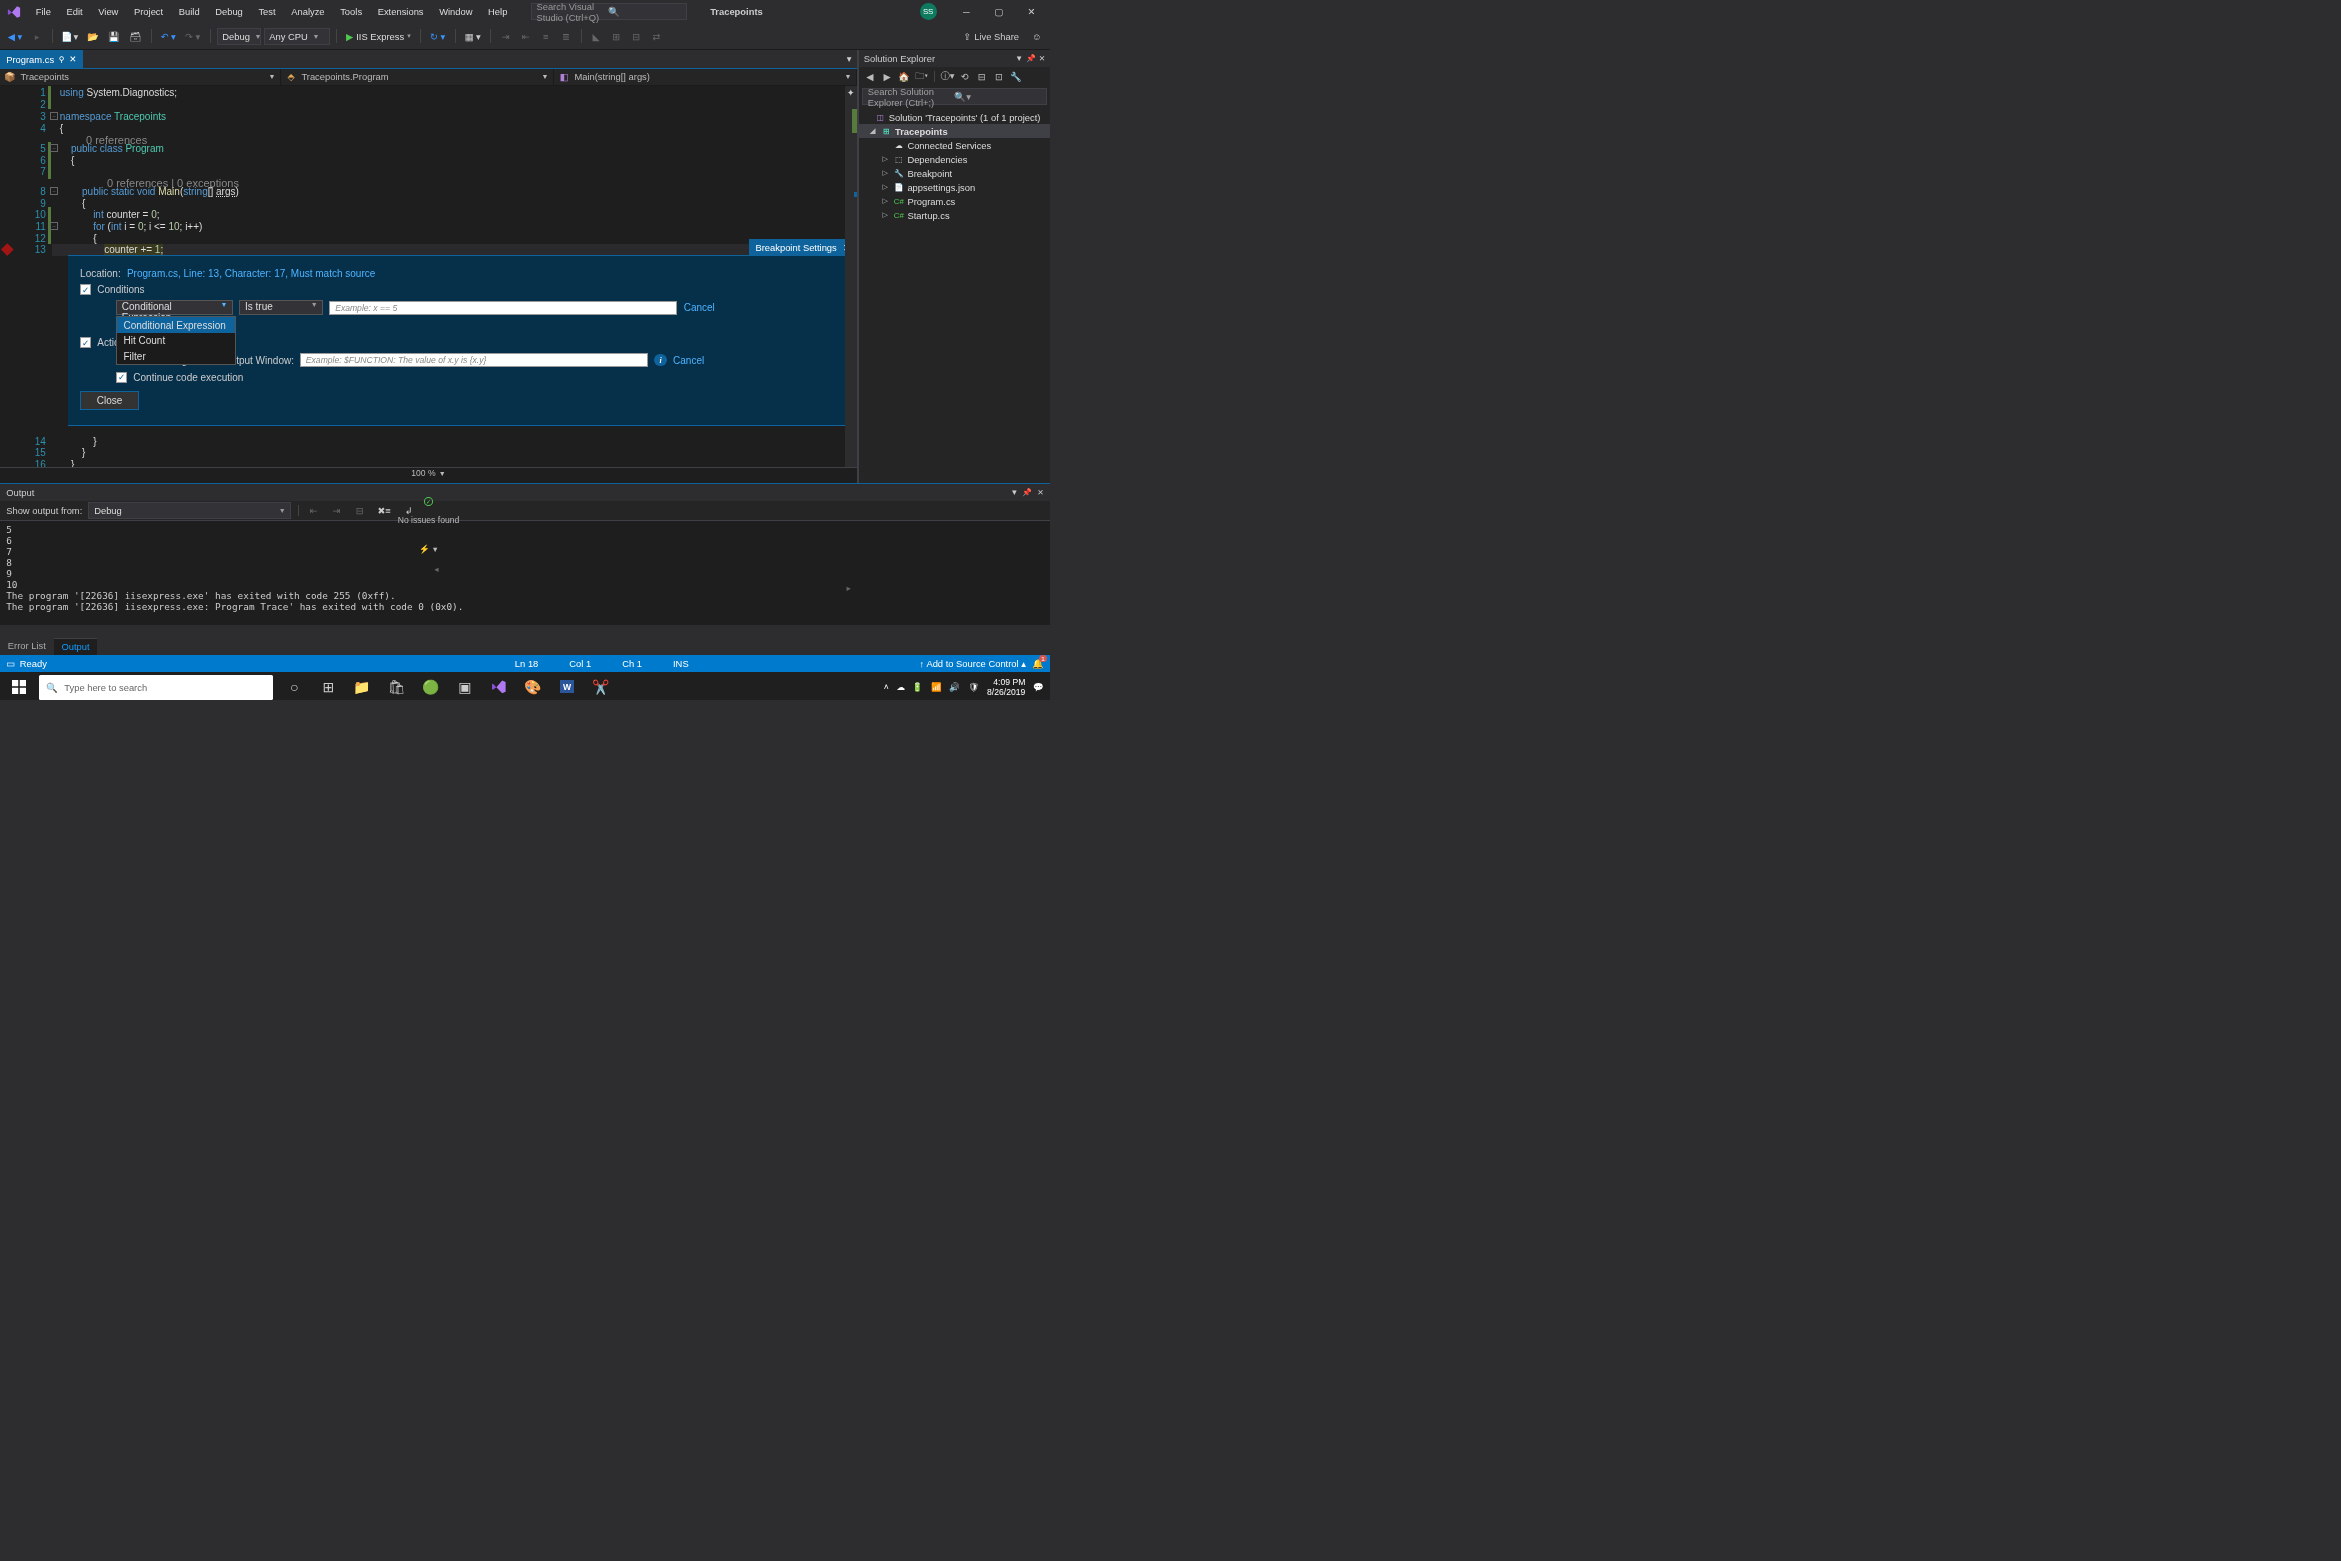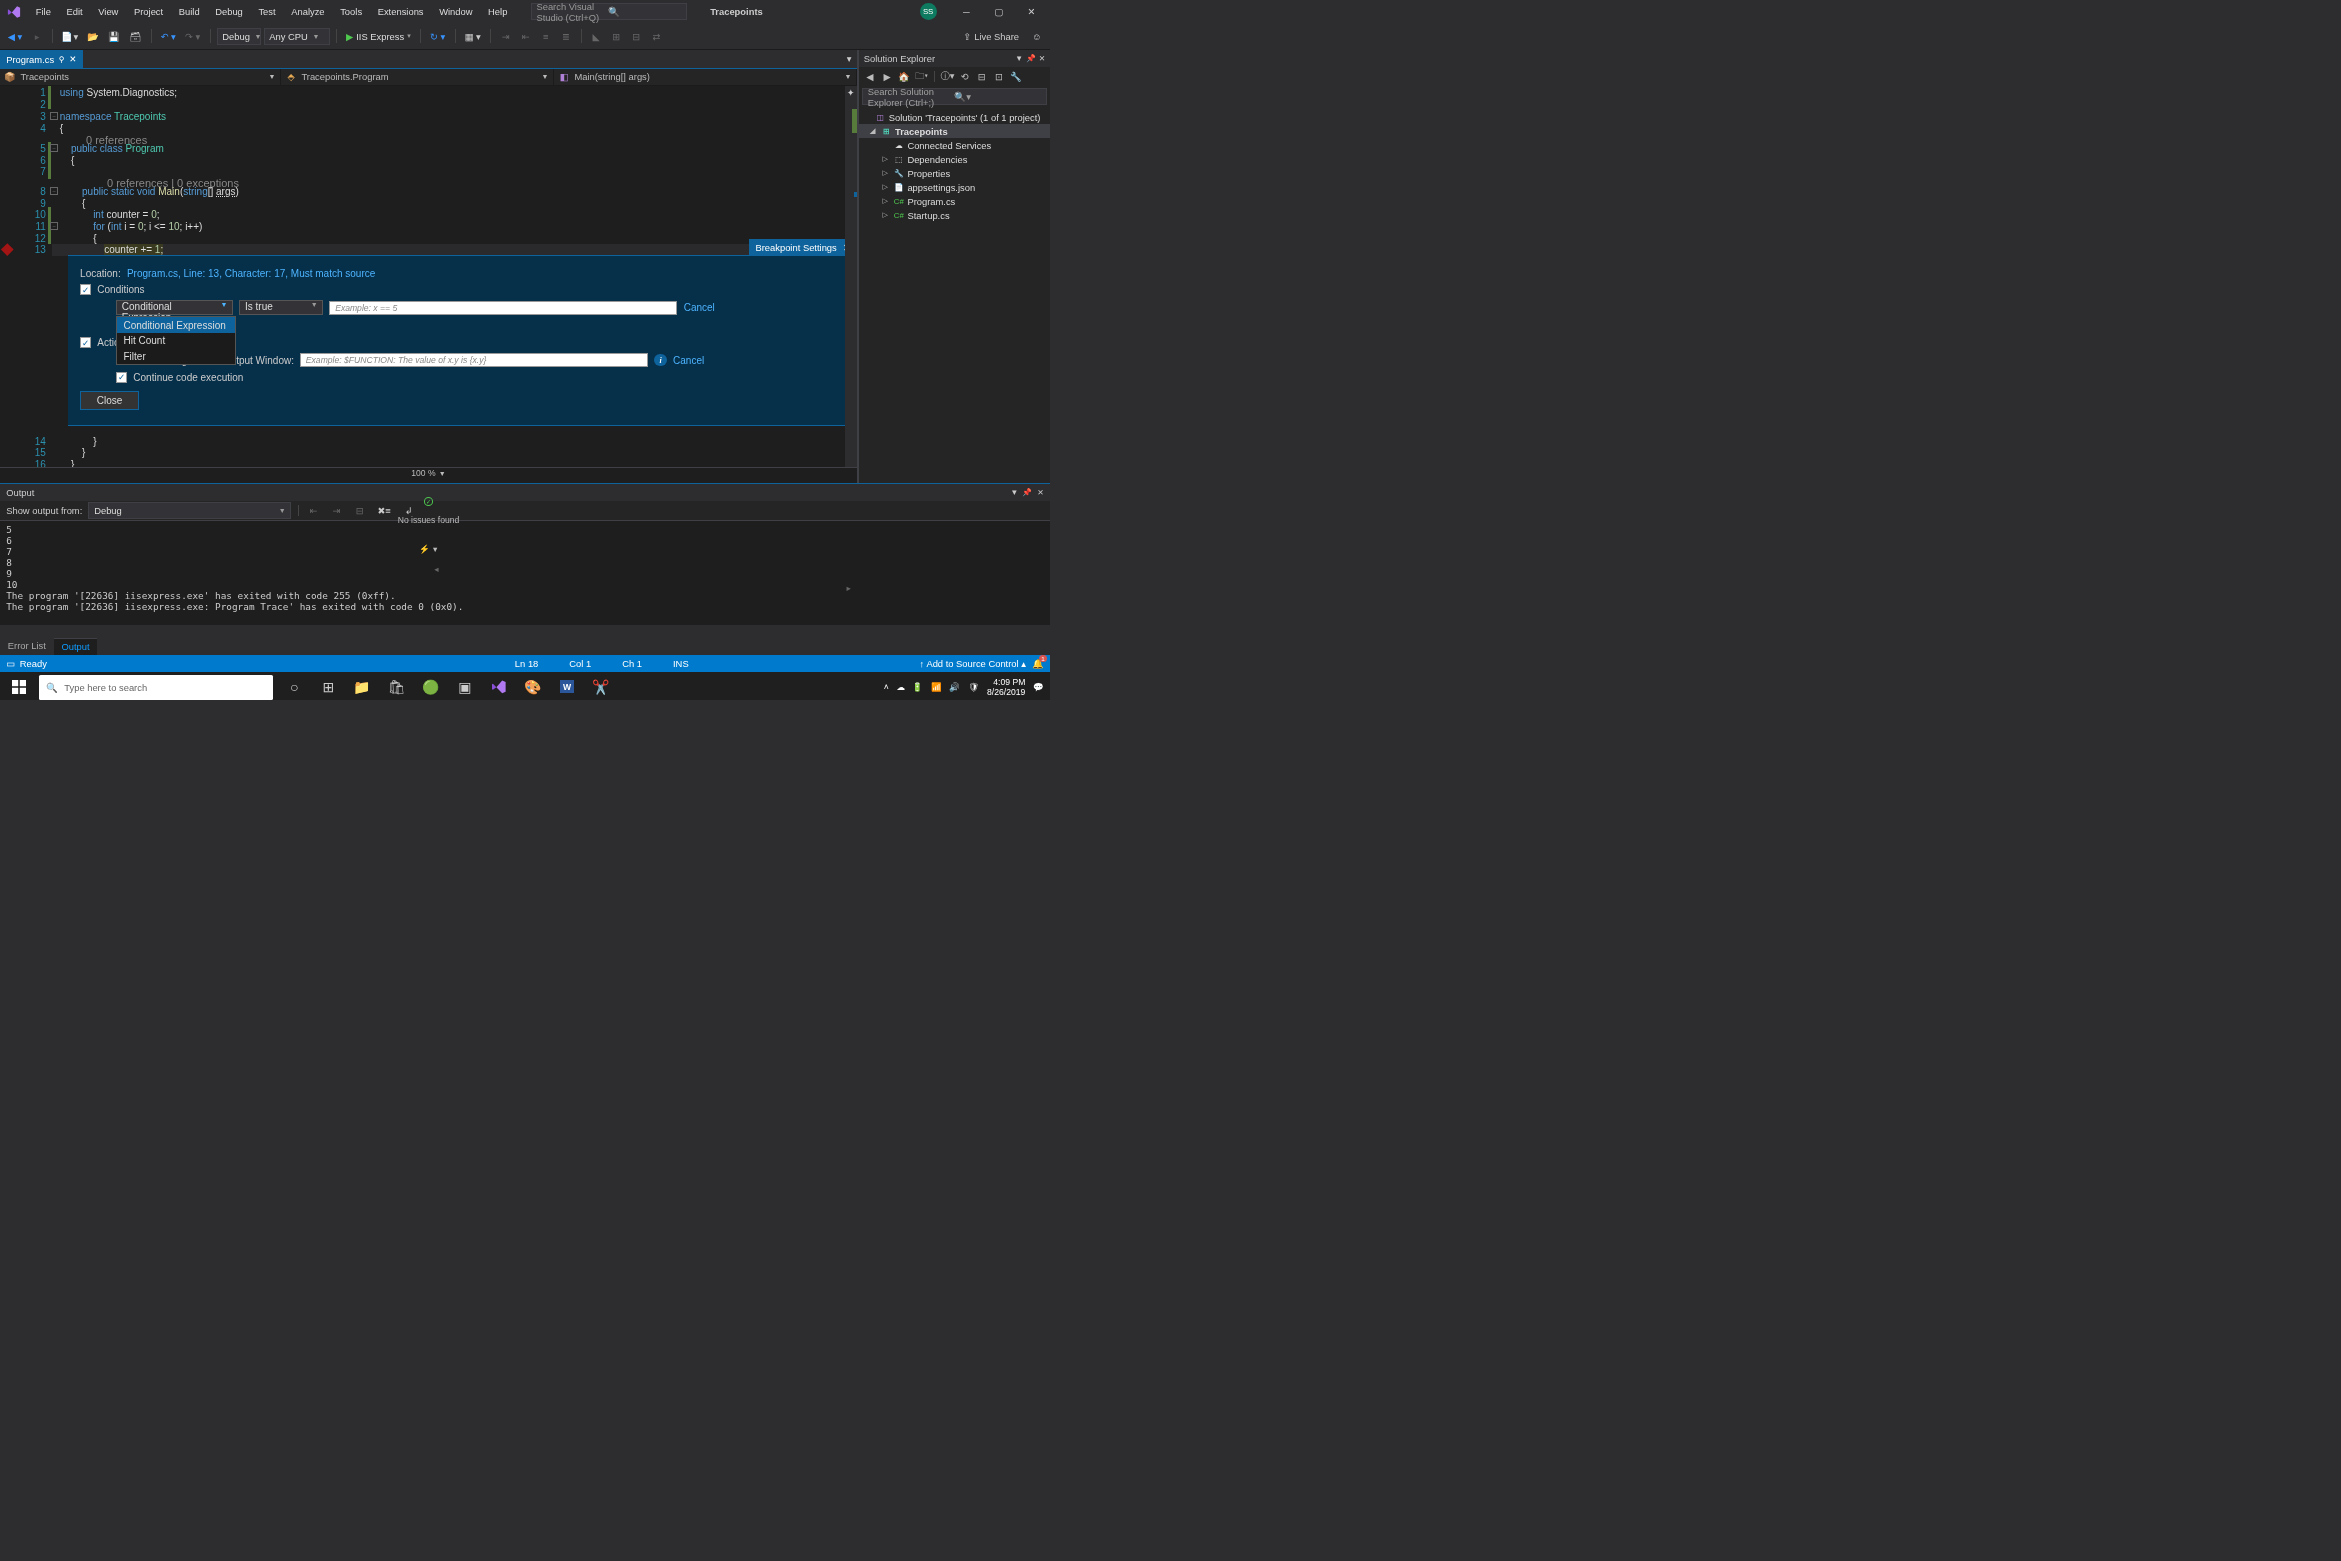--- a/index.html
+++ b/index.html
@@ -433,21 +433,21 @@
           <span>Connected Services</span>
         </div>
       <div class="tree-row" style="padding-left:23.4px;">
           <span class="exp">▷</span>
           <span class="ico">⬚</span>
           <span>Dependencies</span>
         </div>
       <div class="tree-row" style="padding-left:23.4px;">
           <span class="exp">▷</span>
           <span class="ico">🔧</span>
-          <span>Properties</span>
+          <span>Breakpoint</span>
         </div>
       <div class="tree-row" style="padding-left:23.4px;">
           <span class="exp">▷</span>
           <span class="ico">📄</span>
           <span>appsettings.json</span>
         </div>
       <div class="tree-row" style="padding-left:23.4px;">
           <span class="exp">▷</span>
           <span class="ico" style="color:#4ec94e;">C#</span>
           <span>Program.cs</span>

